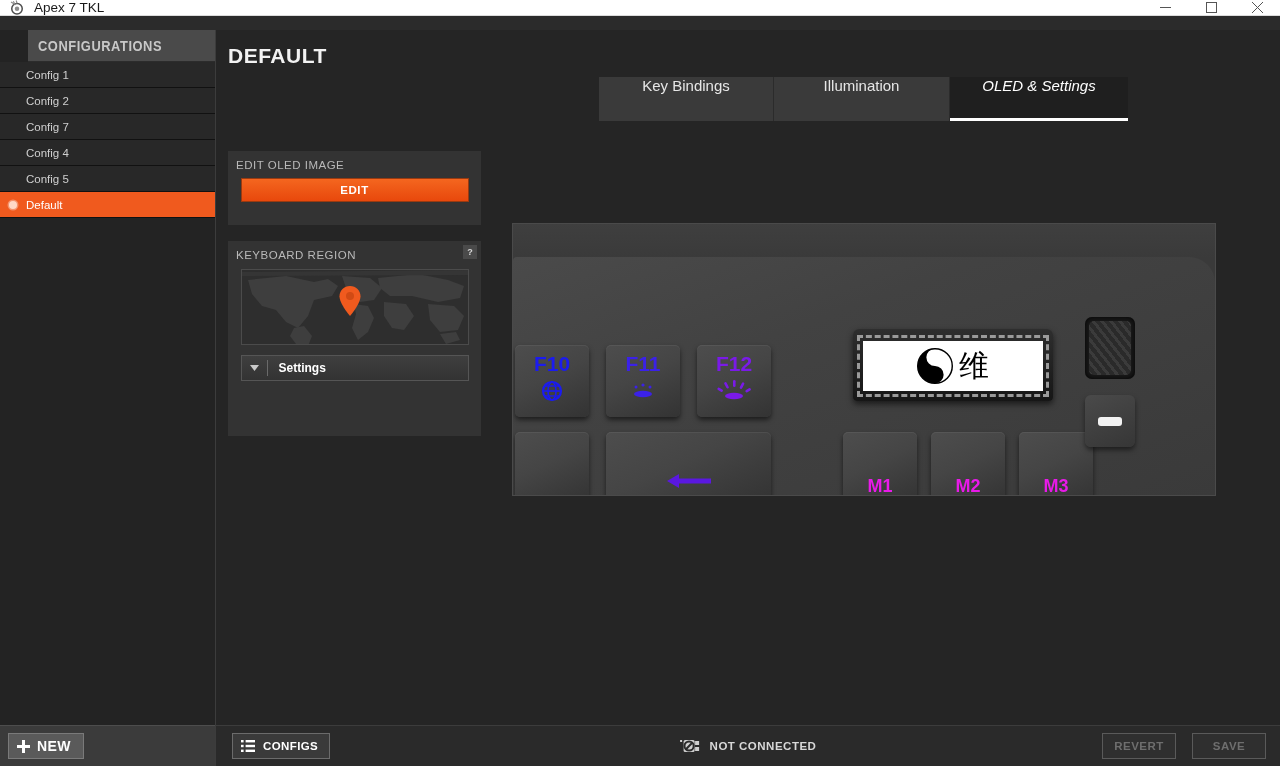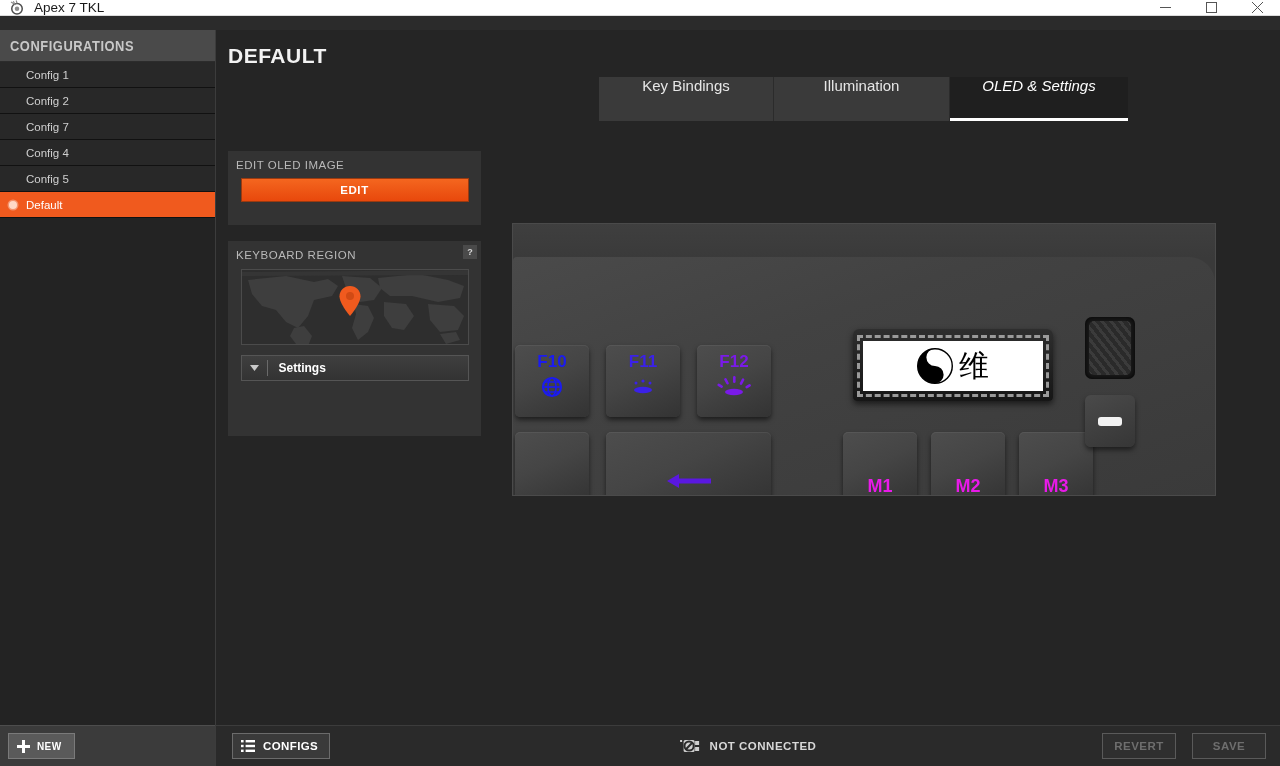--- a/index.html
+++ b/index.html
@@ -29,20 +29,21 @@
 
   
   #sidebar {
     position: absolute; left: 0; top: 30px; width: 216px; height: 736px;
     background: #232323; border-right: 1px solid #3c3c3c;
   }
   #sidebar-header {
     height: 32px; background: #4a4a4a;
     display: flex; align-items: center; padding-left: 10px;
     border-bottom: 1px solid #2c2c2c;
+    margin-left: 28px;
   }
   #sidebar-header span {
     font-size: 14px; letter-spacing: .6px; color: #c8c8c8;
     font-weight: bold; font-stretch: condensed;
     transform: scaleX(.92); transform-origin: left center;
   }
   .cfg-item {
     height: 26px; display: flex; align-items: center;
     border-bottom: 1px solid #111111;
     background: #282828; padding-left: 26px;
@@ -60,21 +61,21 @@
   }
   #sidebar-footer {
     position: absolute; left: 0; bottom: 0; width: 215px; height: 41px;
     background: #3b3b3b; border-top: 1px solid #4d4d4d;
     display: flex; align-items: center; padding-left: 8px;
   }
   #new-button {
     height: 26px; min-width: 64px; background: #5a5a5a;
     border: 1px solid #7a7a7a;
     display: flex; align-items: center; gap: 7px; padding: 0 12px 0 8px;
-    color: #ffffff; font-size: 10px; font-weight: bold; letter-spacing: .4px;
+    color: #ffffff; font-size: 14px; font-weight: bold; letter-spacing: .4px;
   }
 
   
   #main {
     position: absolute; left: 216px; top: 30px;
     width: 1064px; height: 736px; background: #252525;
   }
   #page-title {
     position: absolute; left: 12px; top: 14px;
     font-size: 21px; font-weight: bold; color: #f2f2f2;
@@ -151,21 +152,21 @@
   #kb-topedge {
     position: absolute; left: 0; top: 0; right: 0; height: 34px;
     background: linear-gradient(#3f3f3f, #3a3a3a);
   }
   .kcap {
     position: absolute; border-radius: 5px;
     background: linear-gradient(155deg, #4d4d4d 0%, #454545 45%, #333333 100%);
     box-shadow: 0 3px 5px rgba(0,0,0,.55), inset 0 1px 0 rgba(255,255,255,.06);
     display: flex; flex-direction: column; align-items: center;
   }
-  .klabel { font-size: 17px; font-weight: bold; margin-top: 7px; }
+  .klabel { font-size: 21px; font-weight: bold; margin-top: 7px; }
   .kicon { margin-top: 4px; }
   .mlabel { font-size: 18px; font-weight: bold; margin-top: 6px; }
 
   #oled-module {
     position: absolute; left: 340px; top: 72px; width: 200px; height: 72px;
     background: linear-gradient(#2e2e2e, #161616);
     border-radius: 6px 6px 4px 4px;
     box-shadow: 0 3px 6px rgba(0,0,0,.6);
   }
   #oled-screen {

